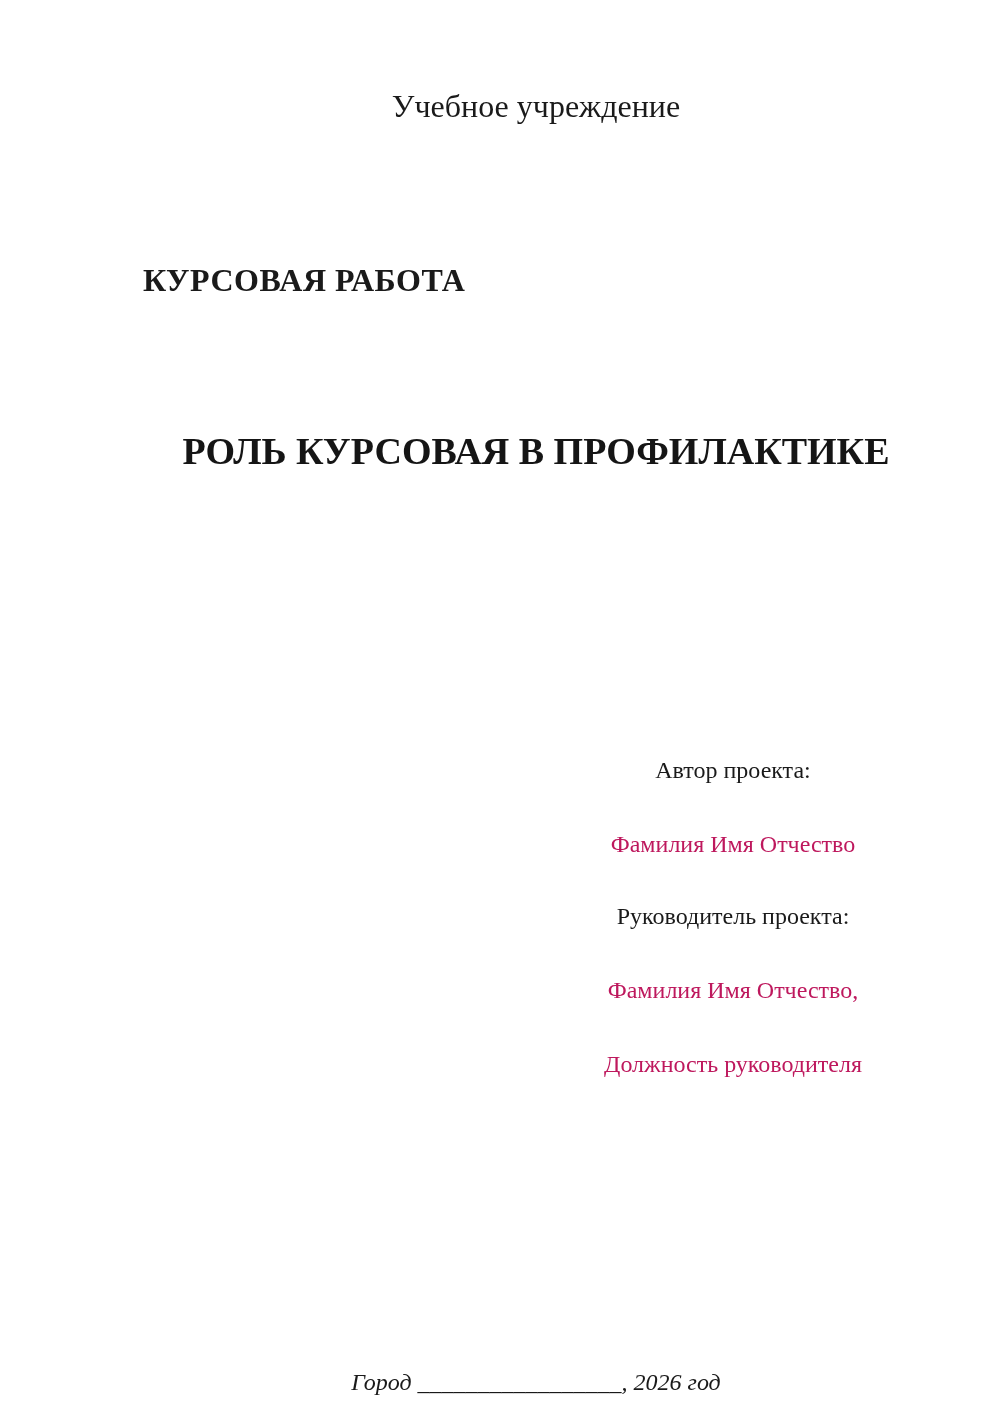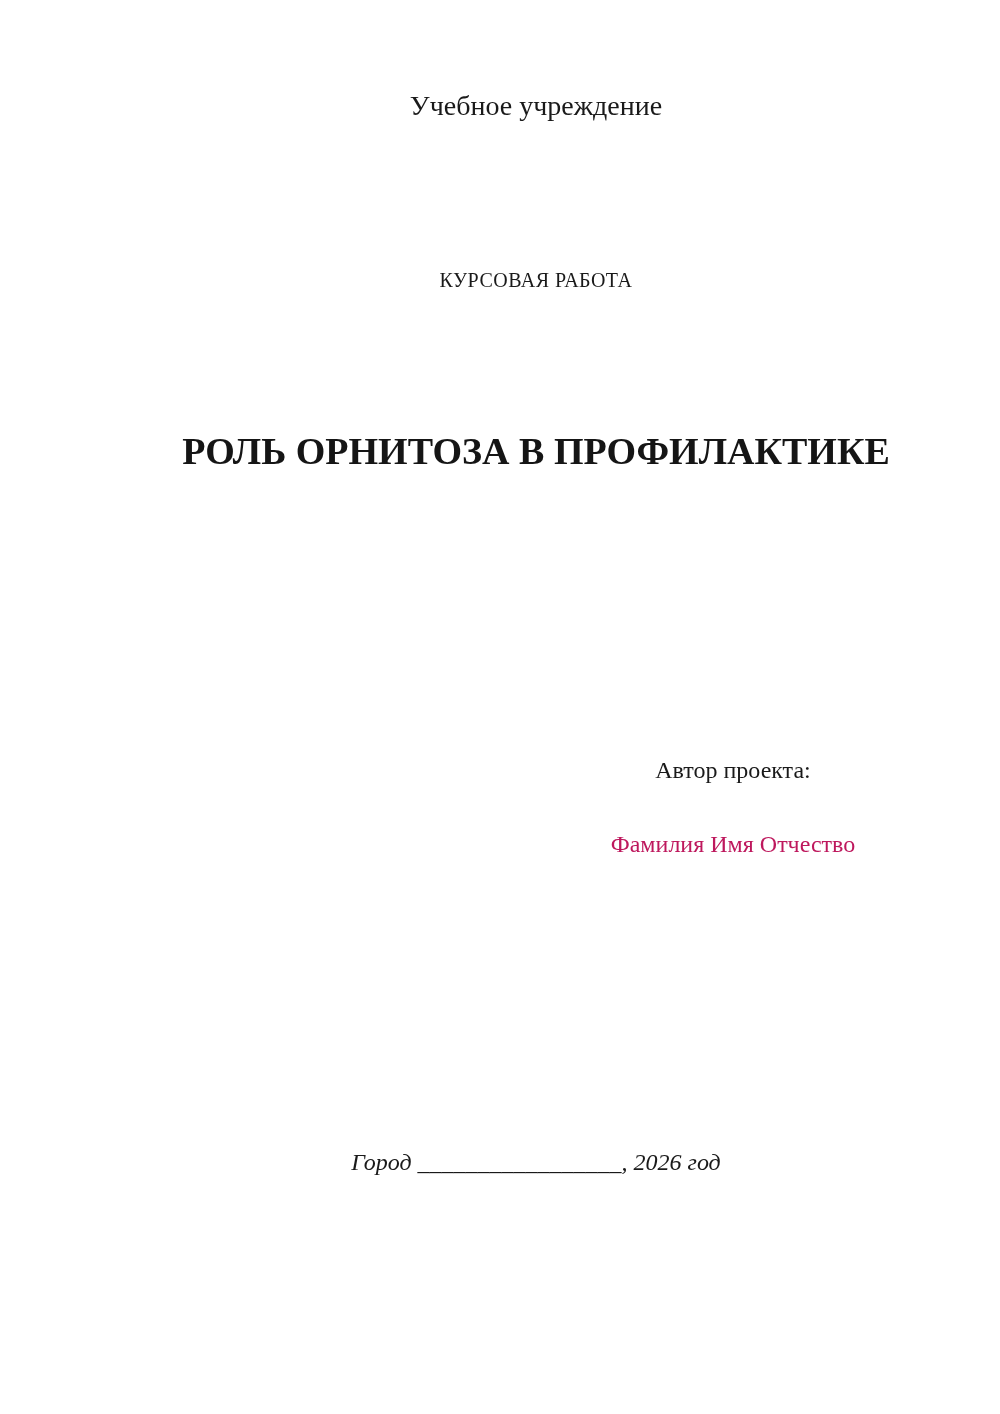--- a/index.html
+++ b/index.html
@@ -17,28 +17,27 @@
     
     padding-left: 143px;
     padding-right: 71px;
     font-family: "Liberation Serif", "DejaVu Serif", serif;
     color: #1a1a1a;
     overflow: hidden;
   }
   .institution {
     margin-top: 92px;
     text-align: center;
-    font-size: 28px;
+    font-size: 32px;
     line-height: 28px;
   }
   .work-type {
     margin-top: 146px;
-    text-align: center;
-    font-size: 20px;
-    font-weight: normal;
+    font-size: 32px;
+    font-weight: bold;
     line-height: 28px;
     letter-spacing: 0.5px;
   }
   .project-title {
     margin-top: 139px;
     text-align: center;
     font-size: 38px;
     font-weight: bold;
     line-height: 36px;
     color: #151515;
@@ -69,25 +68,30 @@
 </head>
 <body>
 
 <div class="page">
 
   <div class="institution">Учебное учреждение</div>
 
   <div class="work-type">КУРСОВАЯ РАБОТА</div>
 
   <div class="project-title">
-    <span>РОЛЬ ОРНИТОЗА В ПРОФИЛАКТИКЕ</span><br>
+    <span>РОЛЬ КУРСОВАЯ В ПРОФИЛАКТИКЕ</span><br>
   </div>
 
   <div class="credits">
     <div>
       <div>Автор проекта:</div>
       <div class="placeholder">Фамилия Имя Отчество</div>
+    </div>
+    <div class="group-gap">
+      <div>Руководитель проекта:</div>
+      <div class="placeholder">Фамилия Имя Отчество,</div>
+      <div class="placeholder">Должность руководителя</div>
     </div>
   </div>
 
   <div class="city-year">Город _________________, 2026 год</div>
 
 </div>
 
 </body></html>

